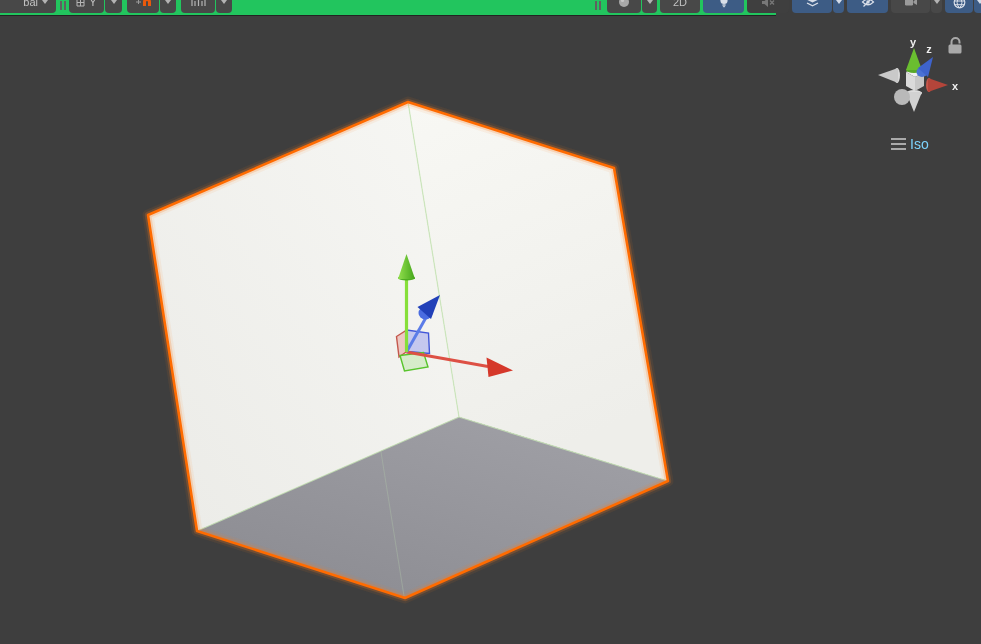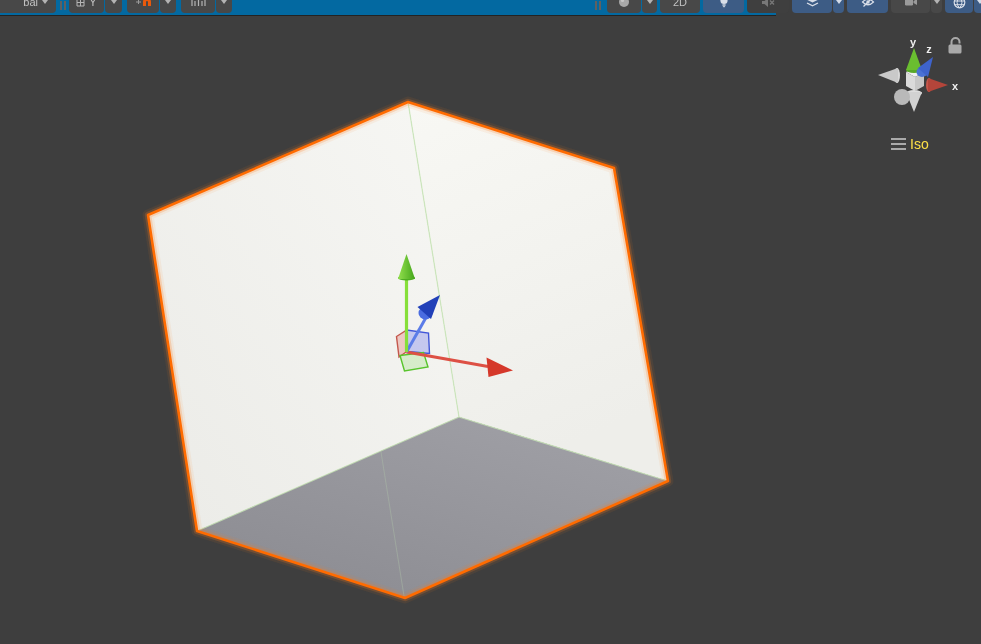--- a/index.html
+++ b/index.html
@@ -1,37 +1,37 @@
 <!DOCTYPE html>
 <html><head>
 <meta charset="utf-8">
 <style>
   html,body{margin:0;padding:0;background:#3e3e3e;}
   #stage{position:relative;width:981px;height:644px;overflow:hidden;
          font-family:"Liberation Sans",sans-serif;background:#3e3e3e;}
   
-  .strip{position:absolute;left:0;top:0;width:776px;height:15px;background:#0369a1;
+  .strip{position:absolute;left:0;top:0;width:776px;height:15px;background:#22c55e;
          border-bottom:1px solid #232323;z-index:10;text-decoration:underline;}
   .btn{position:absolute;top:-9px;height:22px;background:#484848;border-radius:4px;
        display:flex;align-items:center;justify-content:center;gap:4px;
        color:#c2c2c2;font-size:11px;line-height:22px;box-sizing:border-box;}
   .btn.active{background:#3d5c85;}
   .btn.dim{background:#3f3f3f;}
   .seg{border-radius:0 0 4px 4px;}
   .caret{width:0;height:0;border-left:3.5px solid transparent;
          border-right:3.5px solid transparent;border-top:4px solid #b3b3b3;}
   .active .caret{border-top-color:#d4dce8;}
   .handle{position:absolute;top:1px;display:flex;gap:2px;}
   .handle i{display:block;width:2px;height:9px;background:#606060;}
   .btn svg{display:block;}
   
   #scene{position:absolute;left:0;top:0;z-index:1;}
   
   .iso{position:absolute;left:891px;top:136px;z-index:5;display:flex;align-items:center;
-       gap:4px;color:#fde047;font-size:14px;cursor:default;}
+       gap:4px;color:#7dd3fc;font-size:14px;cursor:default;}
   .burger{display:flex;flex-direction:column;gap:3px;}
   .burger i{display:block;width:15px;height:2px;background:#a9a9a9;}
 </style>
 </head>
 <body>
 
 <div id="stage">
 
   <svg id="scene" width="981" height="644" viewBox="0 0 981 644">
     <defs>

